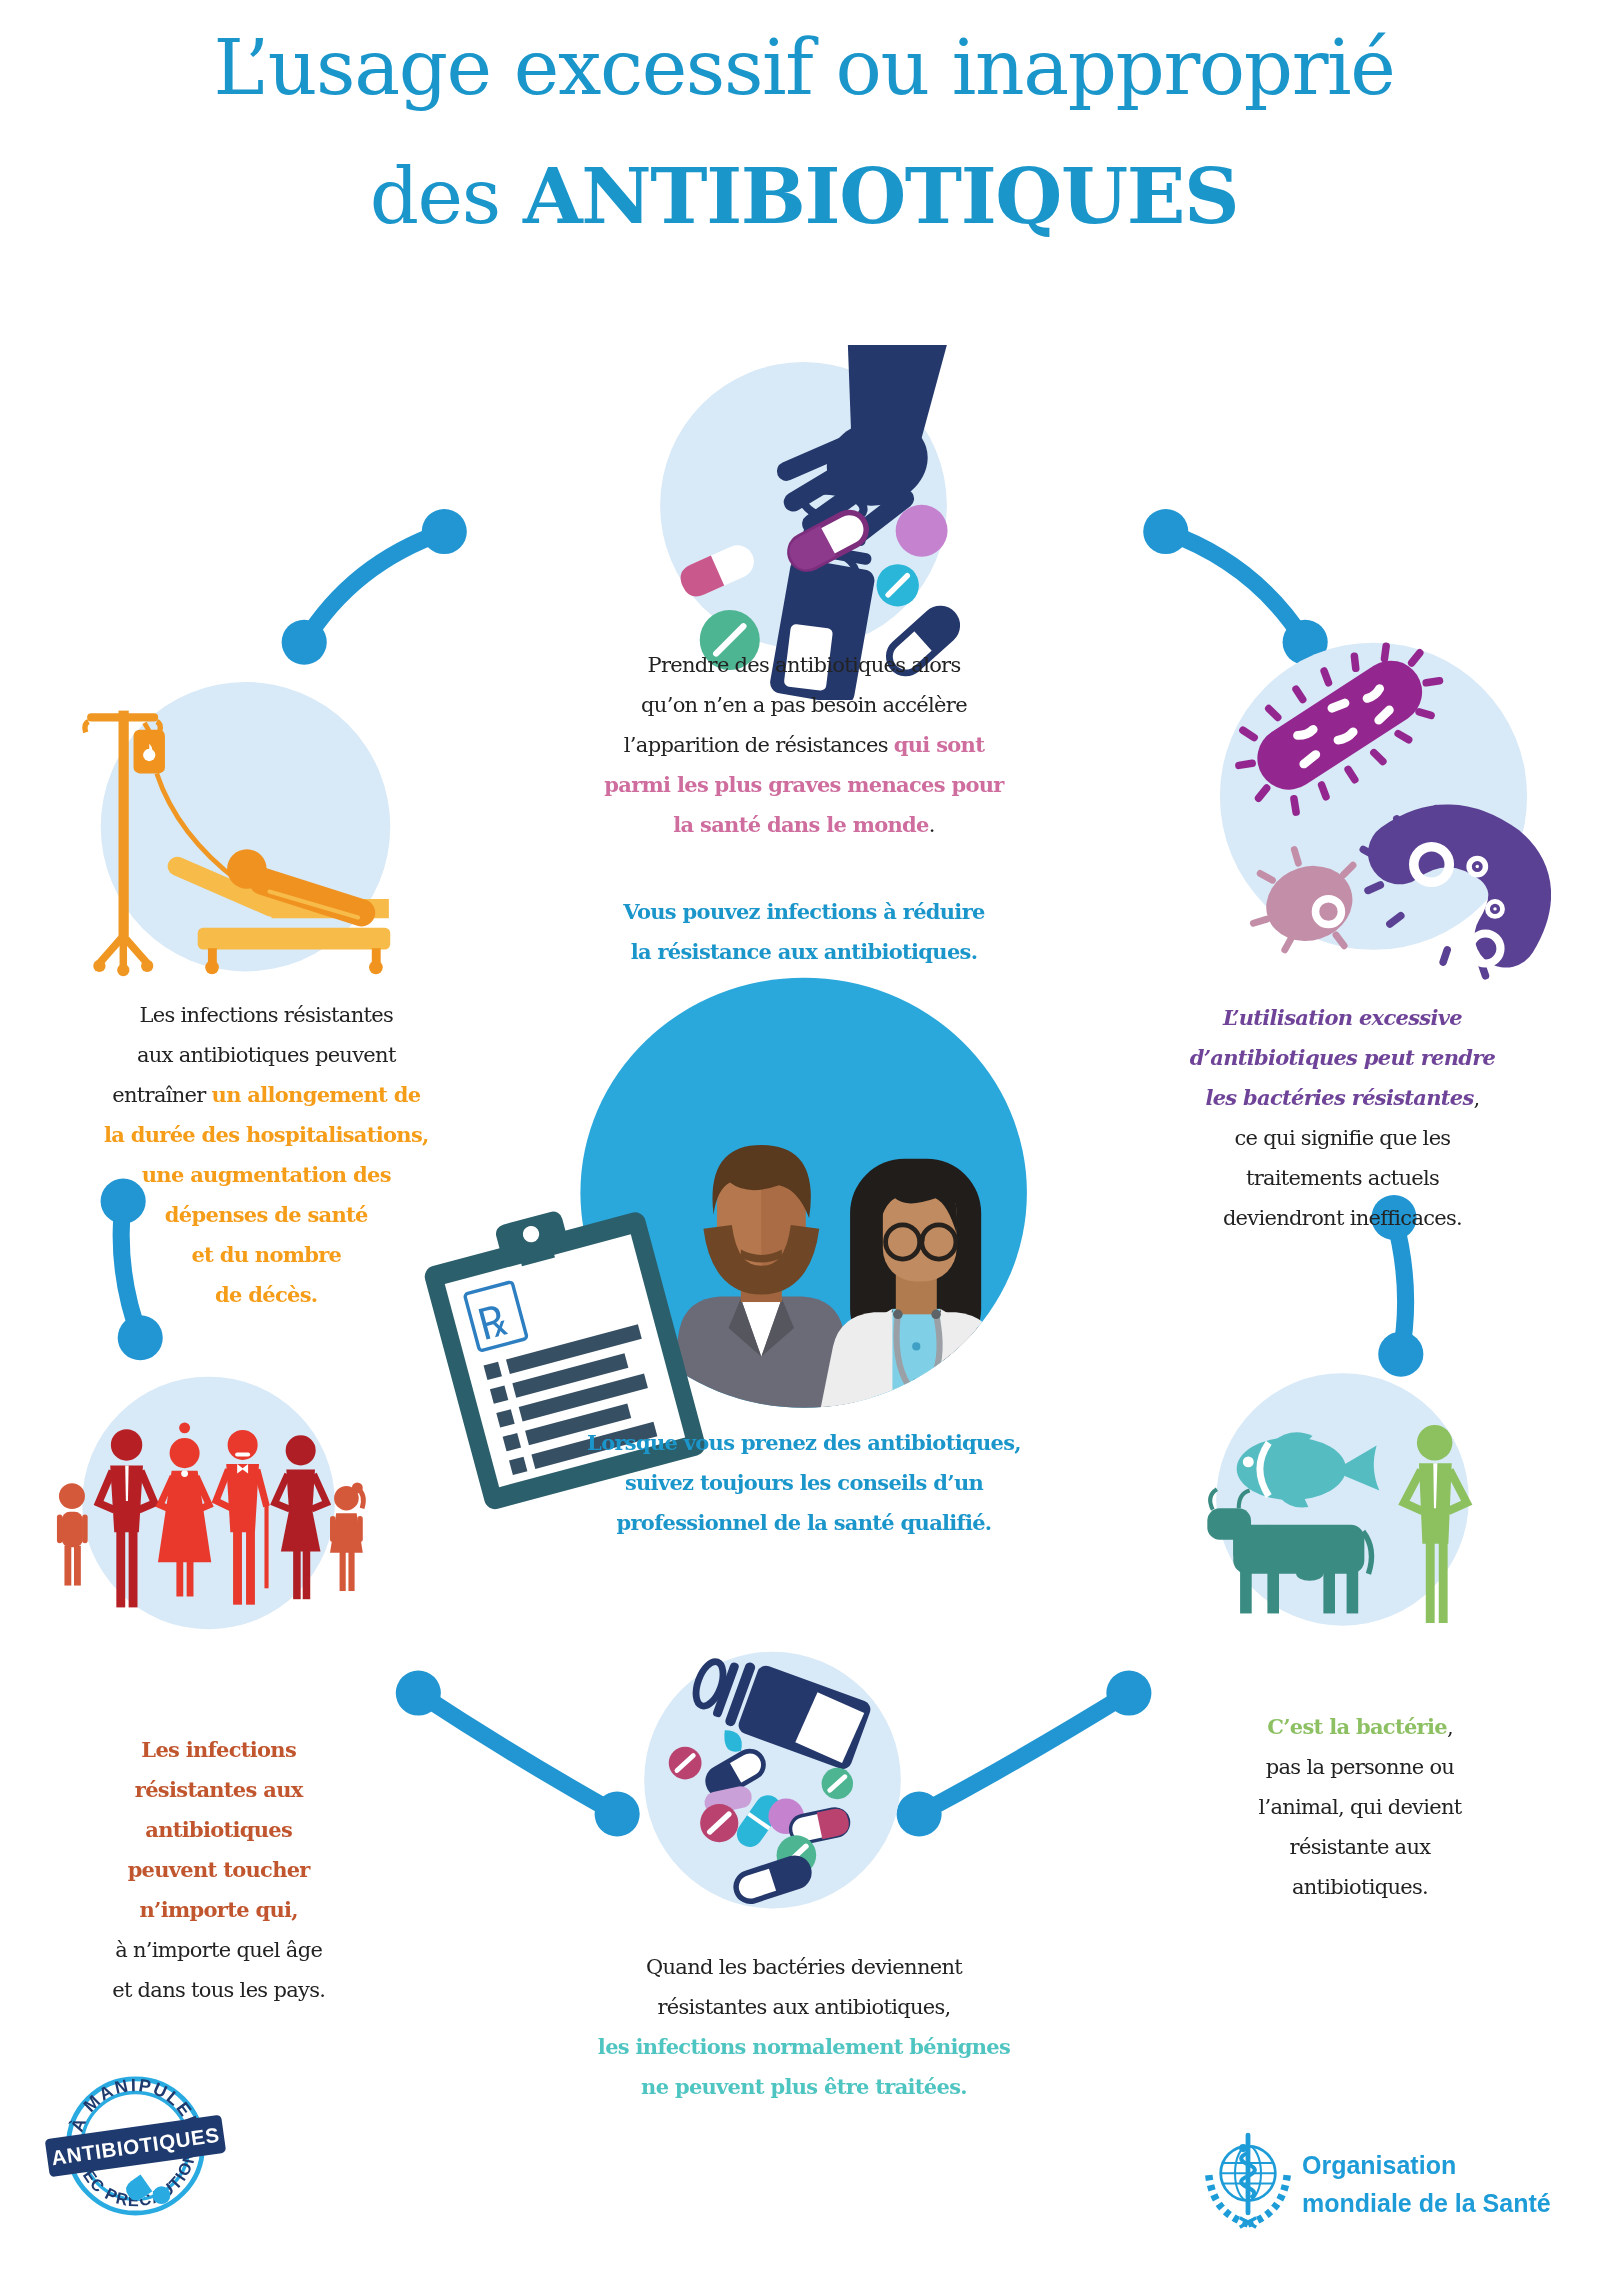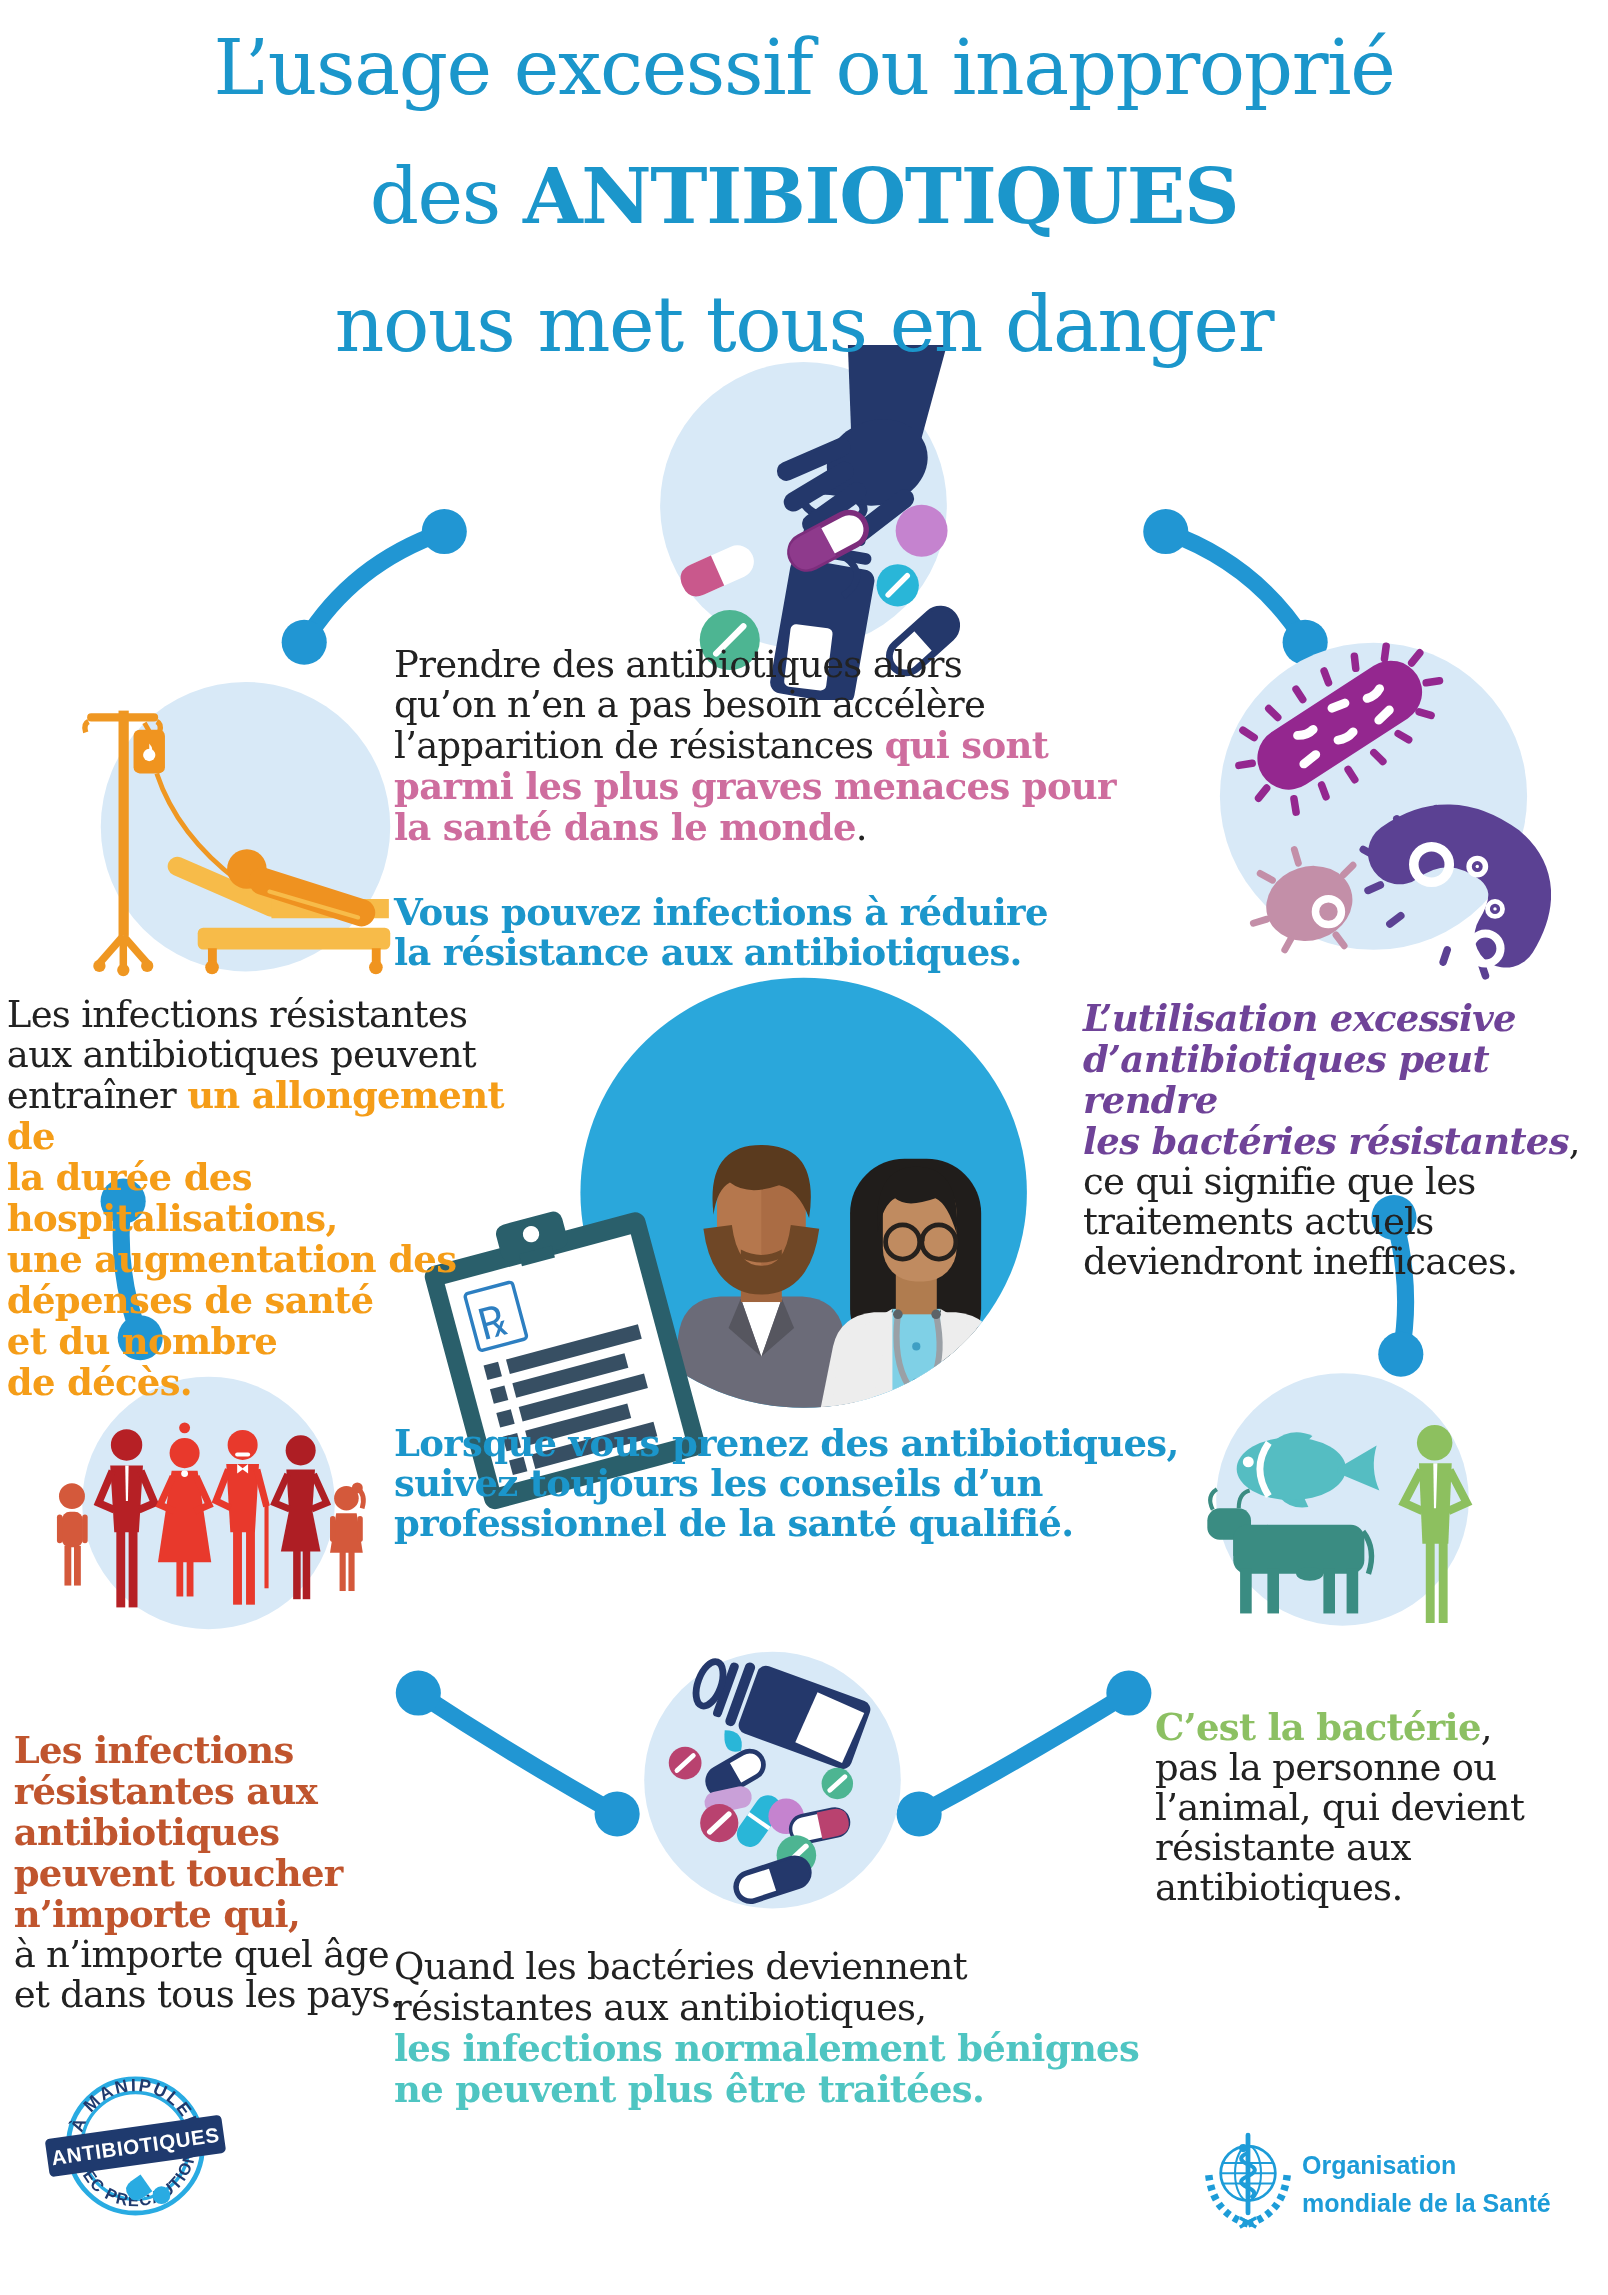--- a/index.html
+++ b/index.html
@@ -1,19 +1,19 @@
 <!DOCTYPE html>
 <html style="--blue: #1b96cb; --pink: #ce6d9e; --orange: #f59d18; --purple: #6f4398; --red: #c0552e; --green: #8cc063; --teal: #4fc5c2; --navy: #24386b; --brightblue: #2196d3; --lightblue: #d8e9f7; --whoblue: #1d9cd8;font-size:11px"><head>
 <meta charset="utf-8">
 <style>
   html,body{margin:0;padding:0;background:#ffffff;}
   #page{position:relative;width:1608px;height:2295px;background:#fff;overflow:hidden;
         font-family:"DejaVu Serif",serif;}
   .abs{position:absolute;}
-  .txt{position:absolute;font-size:37px;line-height:40px;color:#222;
+  .txt{position:absolute;text-align:center;font-size:21px;line-height:40px;color:#222;
        white-space:pre-line;letter-spacing:-0.7px;z-index:5;}
   .b{font-weight:bold;}
   .c-blue{color:var(--blue,#1b96cb);}
   .c-pink{color:var(--pink,#ce6d9e);}
   .c-orange{color:var(--orange,#f59d18);}
   .c-purple{color:var(--purple,#6f4398);font-style:italic;}
   .c-red{color:var(--red,#c0552e);}
   .c-green{color:var(--green,#8cc063);}
   .c-teal{color:var(--teal,#4fc5c2);}
   #title{position:absolute;top:4.1px;left:0;width:100%;text-align:center;
@@ -25,21 +25,20 @@
   svg text{font-family:"Liberation Sans",sans-serif;}
 </style>
 </head>
 <body>
 
 <div id="page">
 
   <div id="title">
     <div>L’usage excessif ou inapproprié</div>
     <div><span>des </span><span class="b">ANTIBIOTIQUES</span></div>
-    <div>nous met tous en danger</div>
   </div>
 
   <svg class="abs" style="left:0;top:0;z-index:1" width="1608" height="2295" viewBox="0 0 2353 3359">
     <g stroke="#2196d3" stroke-width="25" fill="none" stroke-linecap="round">
       <path d="M445 940 Q515 825 650 778"></path>
       <path d="M1706 778 Q1838 825 1910 940"></path>
       <path d="M180 1758 Q168 1860 205 1958"></path>
       <path d="M2040 1782 Q2068 1885 2050 1982"></path>
       <path d="M612 2478 Q755 2572 903 2655"></path>
       <path d="M1345 2655 Q1490 2578 1652 2478"></path>

